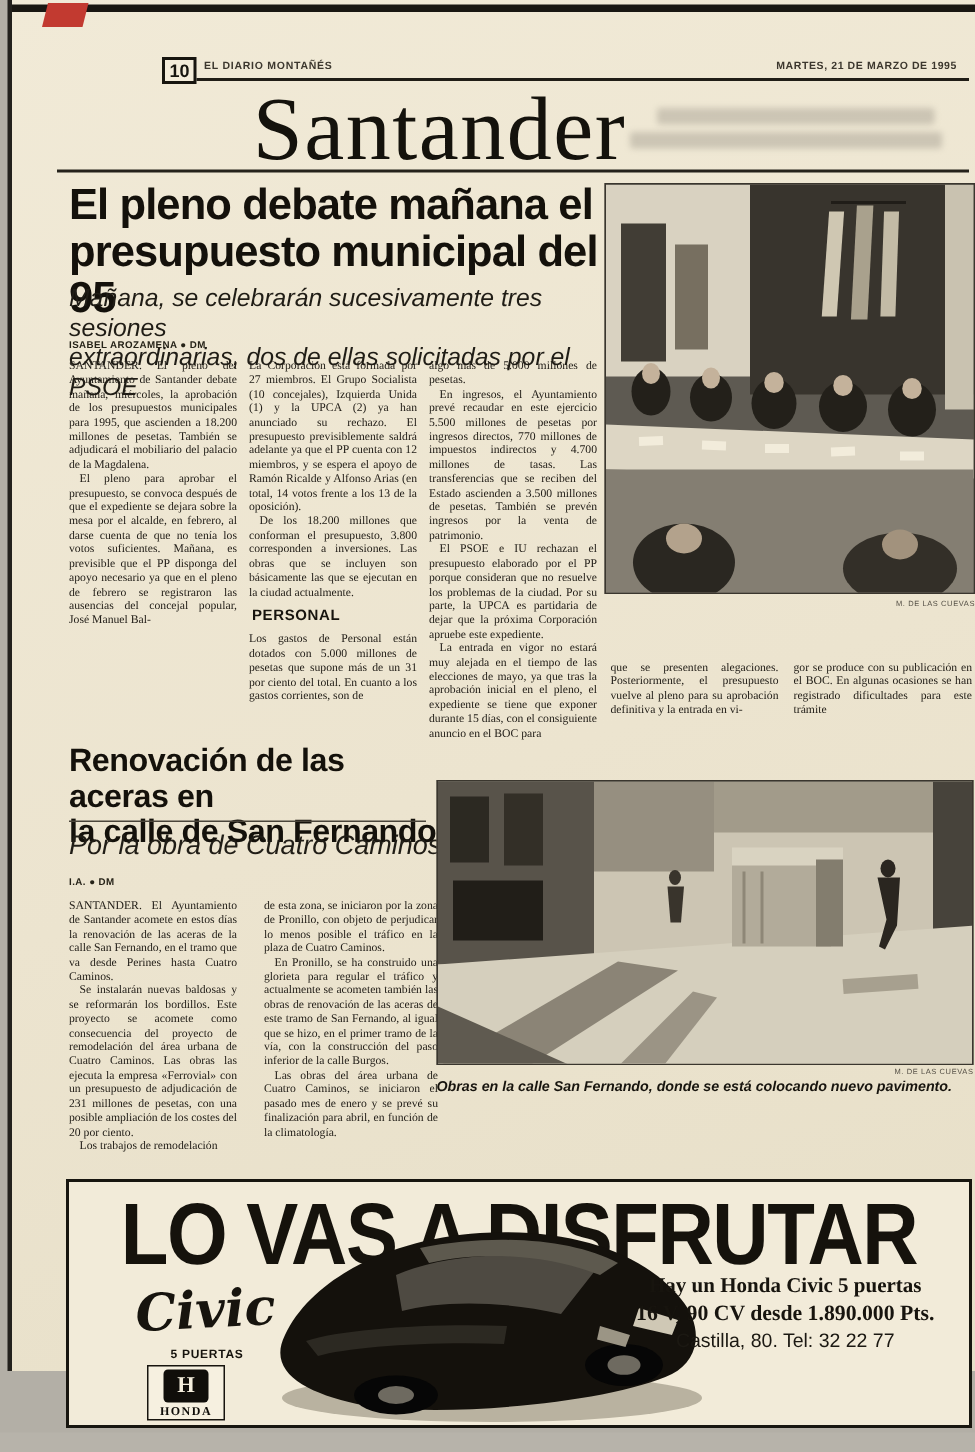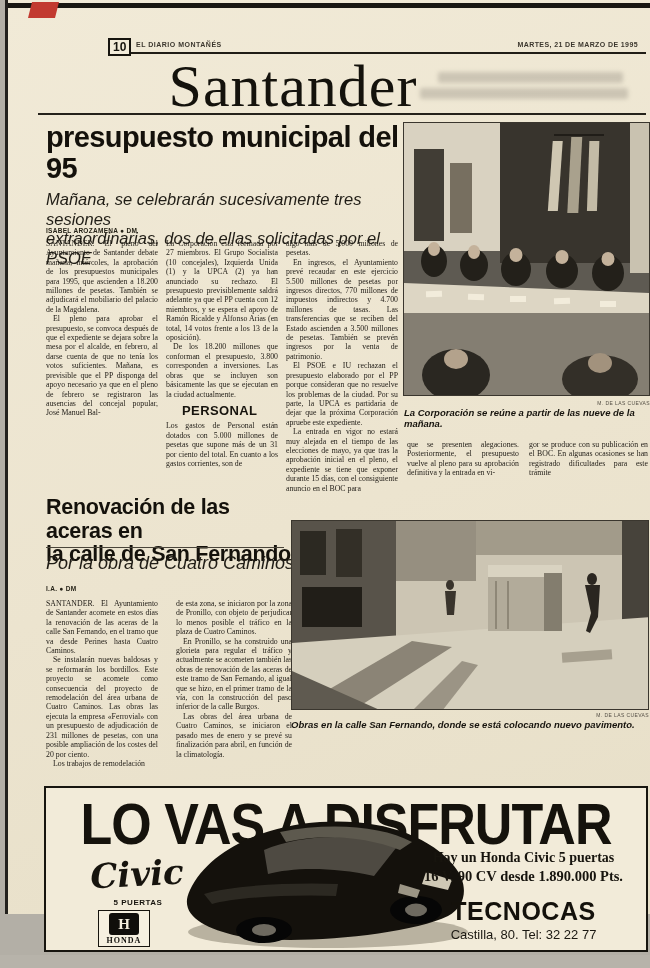--- a/index.html
+++ b/index.html
@@ -27,22 +27,22 @@
   
   .a1-headline { position:absolute; left:38px; top:122px; width:360px; font-size:29px; line-height:31px;
                  font-weight:900; letter-spacing:-0.6px; color:#14110b; }
   .a1-deck { position:absolute; left:38px; top:190px; width:360px; font-size:16.5px; line-height:19.5px;
              font-style:italic; color:#201d16; }
   .byline { font-size:6.5px; font-weight:bold; color:#262318; letter-spacing:.3px; }
   .a1-byline { position:absolute; left:38px; top:227px; }
   .col { position:absolute; overflow:hidden; text-align:justify; color:#24201a;
          font-family:"Liberation Serif", serif; font-size:7.8px; line-height:9.4px; }
   .col .bp + .bp { text-indent:7px; }
-  .minihead { font-family:"Liberation Sans", sans-serif; font-weight:bold; font-size:13px;
-              letter-spacing:.4px; margin:7px 0 6px 16px; color:#17140e; }
+  .minihead { font-family:"Liberation Sans", sans-serif; font-weight:bold; font-size:10px;
+              letter-spacing:.4px; margin:7px 0 6px 2px; color:#17140e; }
   .a1c1 { left:38px;  top:239px; width:112px; height:266px; }
   .a1c2 { left:158px; top:239px; width:112px; height:270px; }
   .a1c3 { left:278px; top:239px; width:112px; height:266px; }
 
   .photo-frame { position:absolute; border:1px solid #3a362e; background:#6f6a61; overflow:hidden; }
   .photo1 { left:395px; top:122px; width:247px; height:274px; }
   .credit { position:absolute; font-size:5px; letter-spacing:.4px; color:#53married4e44; color:#544f45; }
   .credit1 { left:395px; top:400px; width:247px; text-align:right; }
   .caption { position:absolute; font-size:9.5px; font-weight:bold; font-style:italic; color:#17140e; line-height:11px; }
   .caption1 { left:396px; top:407px; width:246px; }
@@ -97,20 +97,21 @@
     <div class="masthead">EL DIARIO MONTAÑÉS</div>
     <div class="dateline">MARTES, 21 DE MARZO DE 1995</div>
     <div class="header-rule"></div>
     <div class="section-title">Santander</div>
     <div class="title-rule"></div>
 
     <div class="ghost" style="left:430px; top:72px; width:185px; height:11px;"></div>
     <div class="ghost" style="left:412px; top:88px; width:208px; height:11px;"></div>
 
     <div class="a1-headline">
+      <div>El pleno debate mañana el</div>
       <div>presupuesto municipal del 95</div>
     </div>
     <div class="a1-deck">
       <div>Mañana, se celebrarán sucesivamente tres sesiones</div>
       <div>extraordinarias, dos de ellas solicitadas por el PSOE</div>
     </div>
     <div class="byline a1-byline">ISABEL AROZAMENA ● DM</div>
 
     <div class="col a1c1">
       <p class="bp">SANTANDER. El pleno del Ayuntamiento de Santander debate mañana, miércoles, la aprobación de los presupuestos municipales para 1995, que ascienden a 18.200 millones de pesetas. También se adjudicará el mobiliario del palacio de la Magdalena.</p>
@@ -166,21 +167,20 @@
           <rect x="196" y="178" width="16" height="6"></rect>
         </g>
         <rect x="0" y="190" width="247" height="84" fill="#847e72"></rect>
         <ellipse cx="52" cy="252" rx="34" ry="26" fill="#2a2721"></ellipse>
         <ellipse cx="196" cy="256" rx="38" ry="24" fill="#332f28"></ellipse>
         <ellipse cx="52" cy="236" rx="12" ry="10" fill="#b3a28c"></ellipse>
         <ellipse cx="196" cy="240" rx="12" ry="10" fill="#a2927d"></ellipse>
       </svg>
     </div>
     <div class="credit credit1">M. DE LAS CUEVAS</div>
-    <div class="caption caption1">La Corporación se reúne a partir de las nueve de la mañana.</div>
 
     <div class="col a1c4">
       <p class="bp">que se presenten alegaciones. Posteriormente, el presupuesto vuelve al pleno para su aprobación definitiva y la entrada en vi-</p>
     </div>
     <div class="col a1c5">
       <p class="bp">gor se produce con su publicación en el BOC. En algunas ocasiones se han registrado dificultades para este trámite</p>
     </div>
 
     <div class="a2-headline">
       <div>Renovación de las aceras en</div>
@@ -260,21 +260,20 @@
         <div class="dash"></div>
       </div>
       <div class="honda-lockup">
         <div class="honda-h">H</div>
         <div class="honda-word">HONDA</div>
       </div>
 
       <div class="ad-right">
         <div class="offer1">Hay un Honda Civic 5 puertas</div>
         <div class="offer2">16 V, 90 CV desde 1.890.000 Pts.</div>
-        <div class="dealer">TECNOCAS</div>
         <div class="dealer-addr">Castilla, 80. Tel: 32 22 77</div>
       </div>
     </div>
 
   </div>
 
   <div class="top-edge"></div>
   <div class="corner-red"></div>
   <div class="bottom-strip"></div>
 </div>

